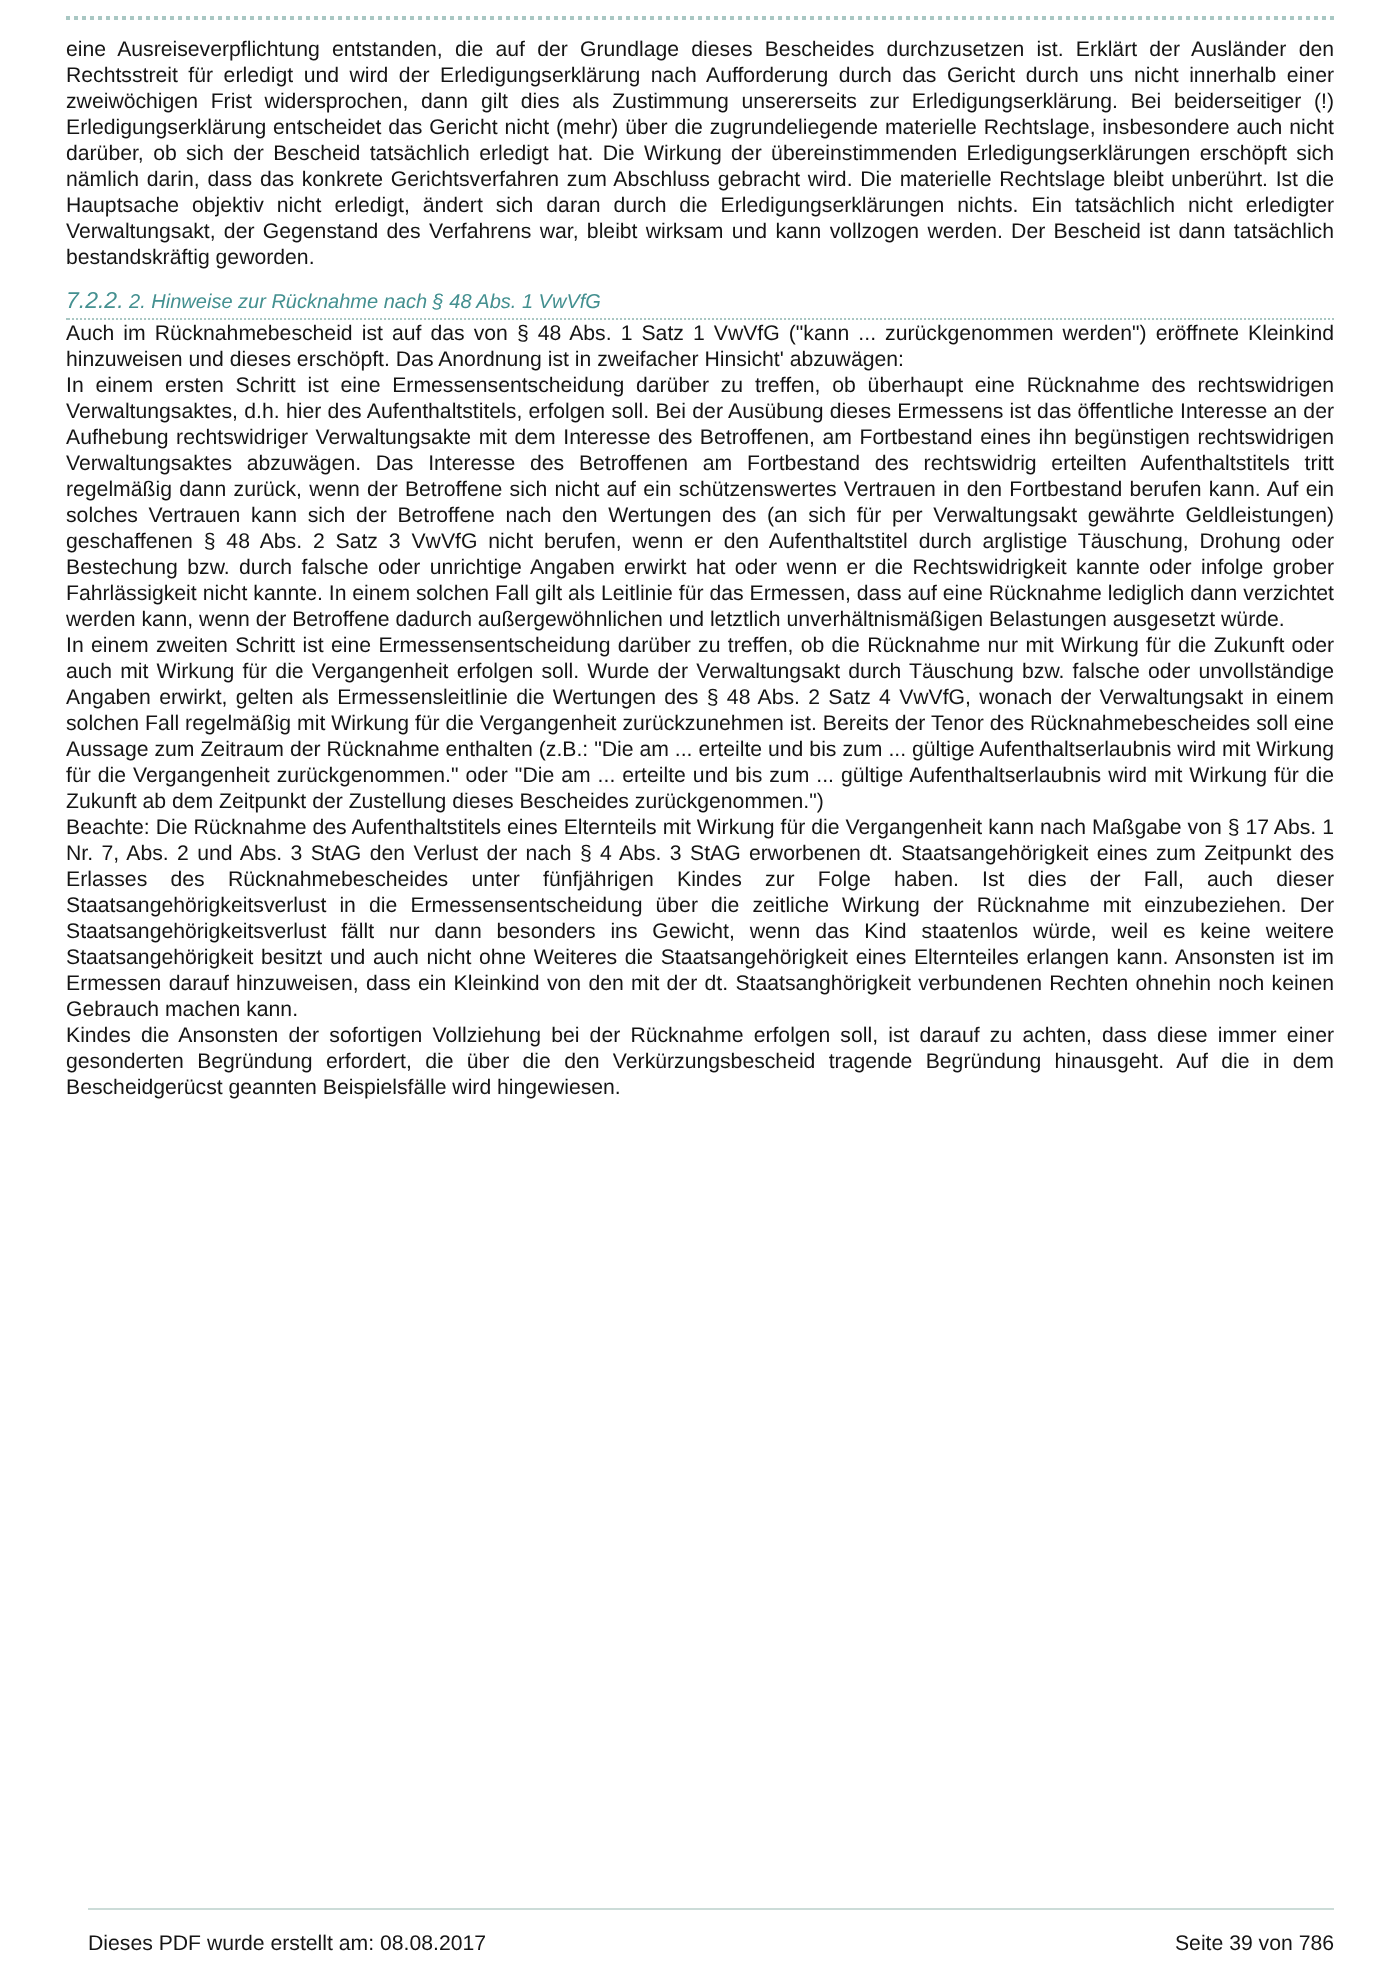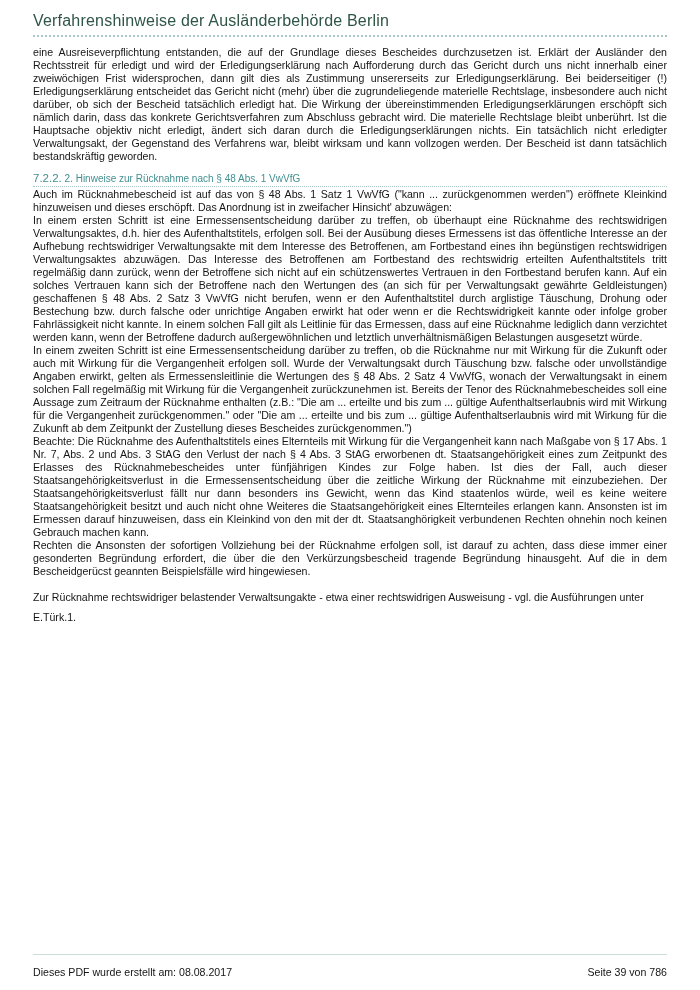--- a/index.html
+++ b/index.html
@@ -37,67 +37,66 @@
     color: #151515;
   }
   .just { text-align: justify; }
   h2.section-heading {
     color: #449090;
     font-weight: 400;
     font-size: 10px;
     margin: 9px 0 1px 0;
     padding-bottom: 2px;
     border-bottom: 1px dotted #a9c7c3;
+    font-style: italic;
   }
   h2.section-heading .num {
     font-size: 11.5px;
   }
   p.closing {
     margin-top: 9px;
     line-height: 20px;
   }
   .footer {
     position: absolute;
-    left: 33px;
+    left: 44px;
     right: 33px;
     bottom: 12px;
     border-top: 1px solid #ccdcd8;
     padding-top: 11px;
     display: flex;
     justify-content: space-between;
     font-size: 10.6px;
     color: #151515;
   }
   b { font-weight: 400; }
 </style>
 </head>
 <body>
 
 <div class="page">
 
-  <h1 class="doc-title">Verfahrenshinweise der Ausländerbehörde Berlin</h1>
 
   <hr class="header-rule">
 
   <p class="body just"><span>eine </span><b>Ausreiseverpflichtung entstanden</b><span>, die auf der Grundlage dieses Bescheides </span><b>durchzusetzen</b><span> ist. Erklärt der Ausländer den Rechtsstreit für erledigt und wird der Erledigungserklärung nach Aufforderung durch das Gericht durch uns nicht innerhalb einer </span><b>zweiwöchige</b><span>n </span><b>Frist</b><span> widersprochen, dann gilt dies als Zustimmung unsererseits zur Erledigungserklärung. Bei beiderseitiger (!) Erledigungserklärung entscheidet das Gericht nicht (mehr) über die zugrundeliegende materielle Rechtslage, insbesondere auch nicht darüber, ob sich der Bescheid tatsächlich erledigt hat. Die Wirkung der übereinstimmenden Erledigungserklärungen erschöpft sich nämlich darin, dass das konkrete Gerichtsverfahren zum Abschluss gebracht wird. Die materielle Rechtslage bleibt unberührt. Ist die Hauptsache objektiv nicht erledigt, ändert sich daran durch die Erledigungserklärungen nichts. Ein tatsächlich nicht erledigter Verwaltungsakt, der Gegenstand des Verfahrens war, bleibt wirksam und kann vollzogen werden. Der Bescheid ist dann tatsächlich bestandskräftig geworden.</span></p>
 
   <h2 class="section-heading">
     <span class="num">7.2.2.</span><span> 2. Hinweise zur Rücknahme nach § 48 Abs. 1 VwVfG</span>
   </h2>
 
   <p class="body just"><span>Auch im Rücknahmebescheid ist auf das von § 48 Abs. 1 Satz 1 VwVfG ("kann ... zurückgenommen werden") eröffnete </span><b>Kleinkind</b><span> hinzuweisen und dieses erschöpft. </span><b>Das Anordnung ist in</b><span> zweifacher Hinsicht' abzuwägen:</span></p>
 
   <p class="body just"><span>In einem </span><b>ersten Schritt</b><span> ist eine Ermessensentscheidung darüber zu treffen, </span><b>ob überhaupt eine Rücknahme</b><span> des rechtswidrigen Verwaltungsaktes, d.h. hier des Aufenthaltstitels, erfolgen soll. Bei der Ausübung dieses Ermessens ist das öffentliche Interesse an der Aufhebung rechtswidriger Verwaltungsakte mit dem Interesse des Betroffenen, am Fortbestand eines ihn begünstigen rechtswidrigen Verwaltungsaktes abzuwägen. Das Interesse des Betroffenen am Fortbestand des rechtswidrig erteilten Aufenthaltstitels tritt regelmäßig dann zurück, wenn der Betroffene sich nicht auf ein schützenswertes Vertrauen in den Fortbestand berufen kann. Auf ein solches Vertrauen kann sich der Betroffene nach den Wertungen des (an sich für per Verwaltungsakt gewährte Geldleistungen) geschaffenen § 48 Abs. 2 Satz 3 VwVfG nicht berufen, wenn er den Aufenthaltstitel durch arglistige Täuschung, Drohung oder Bestechung bzw. durch falsche oder unrichtige Angaben erwirkt hat oder wenn er die Rechtswidrigkeit kannte oder infolge grober Fahrlässigkeit nicht kannte. In einem solchen Fall gilt als Leitlinie für das Ermessen, dass auf eine Rücknahme lediglich dann verzichtet werden kann, wenn der Betroffene dadurch außergewöhnlichen und letztlich unverhältnismäßigen Belastungen ausgesetzt würde.</span></p>
 
   <p class="body just"><span>In </span><b>einem zweiten Schritt</b><span> ist eine Ermessensentscheidung darüber zu treffen, ob die </span><b>Rücknahme nur mit Wirkung für die Zukunft oder auch mit Wirkung für die Vergangenheit</b><span> erfolgen soll. Wurde der Verwaltungsakt durch Täuschung bzw. falsche oder unvollständige Angaben erwirkt, gelten als Ermessensleitlinie die Wertungen des § 48 Abs. 2 Satz 4 VwVfG, wonach der Verwaltungsakt in einem solchen Fall regelmäßig mit Wirkung für die Vergangenheit zurückzunehmen ist. Bereits der Tenor des Rücknahmebescheides soll eine Aussage zum Zeitraum der Rücknahme enthalten (z.B.: "Die am ... erteilte und bis zum ... gültige Aufenthaltserlaubnis wird mit Wirkung für die Vergangenheit zurückgenommen." oder "Die am ... erteilte und bis zum ... gültige Aufenthaltserlaubnis wird mit Wirkung für die Zukunft ab dem Zeitpunkt der Zustellung dieses Bescheides zurückgenommen.")</span></p>
 
   <p class="body just"><b>Beachte:</b><span> Die Rücknahme des Aufenthaltstitels eines Elternteils mit Wirkung für die Vergangenheit kann nach Maßgabe von § 17 Abs. 1 Nr. 7, Abs. 2 und Abs. 3 StAG den Verlust der nach § </span><b>4 Abs. 3 StAG erworbenen  dt. Staatsangehörigkeit</b><span> eines zum Zeitpunkt des Erlasses des Rücknahmebescheides unter fünfjährigen Kindes zur Folge haben. Ist dies der Fall, auch dieser Staatsangehörigkeitsverlust in die Ermessensentscheidung über die zeitliche Wirkung der Rücknahme mit einzubeziehen. Der Staatsangehörigkeitsverlust fällt nur dann besonders ins Gewicht, wenn das Kind staatenlos würde, weil es keine weitere Staatsangehörigkeit besitzt und auch nicht ohne Weiteres die Staatsangehörigkeit eines Elternteiles erlangen kann. Ansonsten ist im Ermessen darauf hinzuweisen, dass ein Kleinkind von den mit der dt. Staatsanghörigkeit verbundenen Rechten ohnehin noch keinen Gebrauch machen kann.</span></p>
 
-  <p class="body just"><span>Rechten die </span><b>Ansonsten der sofortigen Vollziehung</b><span> bei der Rücknahme erfolgen soll, ist darauf zu achten, dass diese immer einer gesonderten Begründung erfordert, die über die den Verkürzungsbescheid tragende Begründung hinausgeht. Auf die in dem Bescheidgerücst geannten Beispielsfälle wird hingewiesen.</span></p>
+  <p class="body just"><span>Kindes die </span><b>Ansonsten der sofortigen Vollziehung</b><span> bei der Rücknahme erfolgen soll, ist darauf zu achten, dass diese immer einer gesonderten Begründung erfordert, die über die den Verkürzungsbescheid tragende Begründung hinausgeht. Auf die in dem Bescheidgerücst geannten Beispielsfälle wird hingewiesen.</span></p>
 
-  <p class="body closing"><span>Zur </span><b>Rücknahme</b><span> rechtswidriger belastender Verwaltsungakte - etwa einer </span><b>rechtswidrigen Ausweisung -</b><span> vgl. die Ausführungen unter E.Türk.1.</span></p>
 
 </div>
 
 <div class="footer">
   <span>Dieses PDF wurde erstellt am: 08.08.2017</span>
   <span>Seite 39 von 786</span>
 </div>
 
 </body></html>

